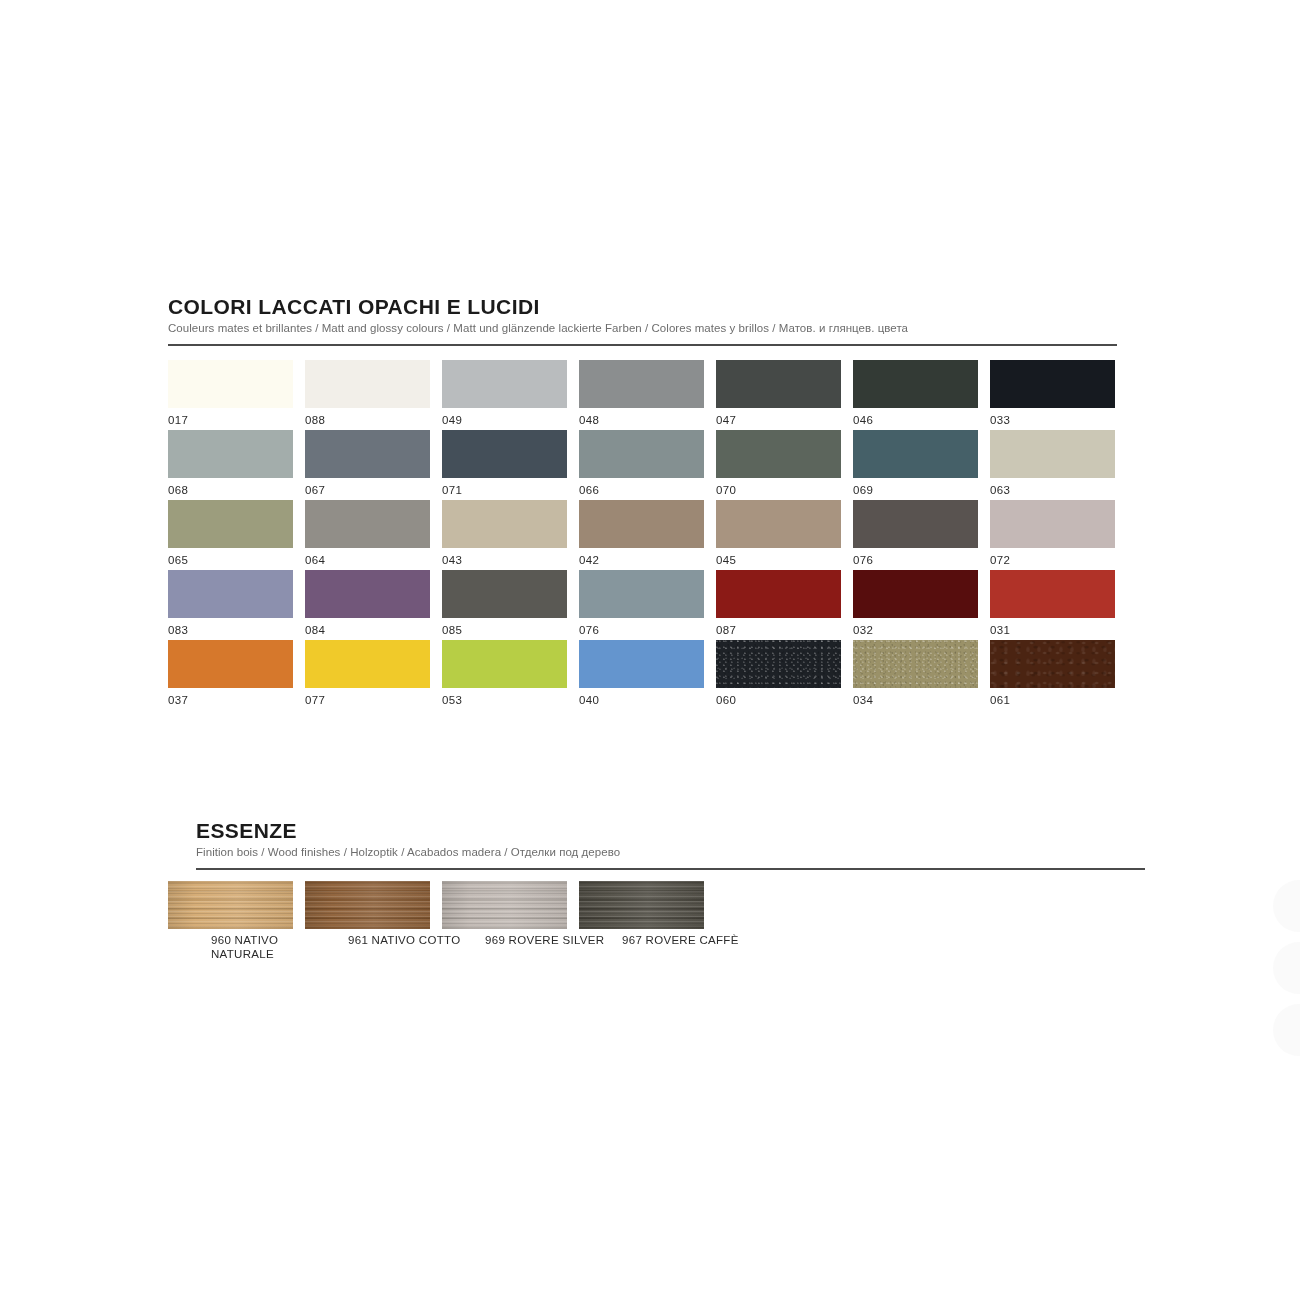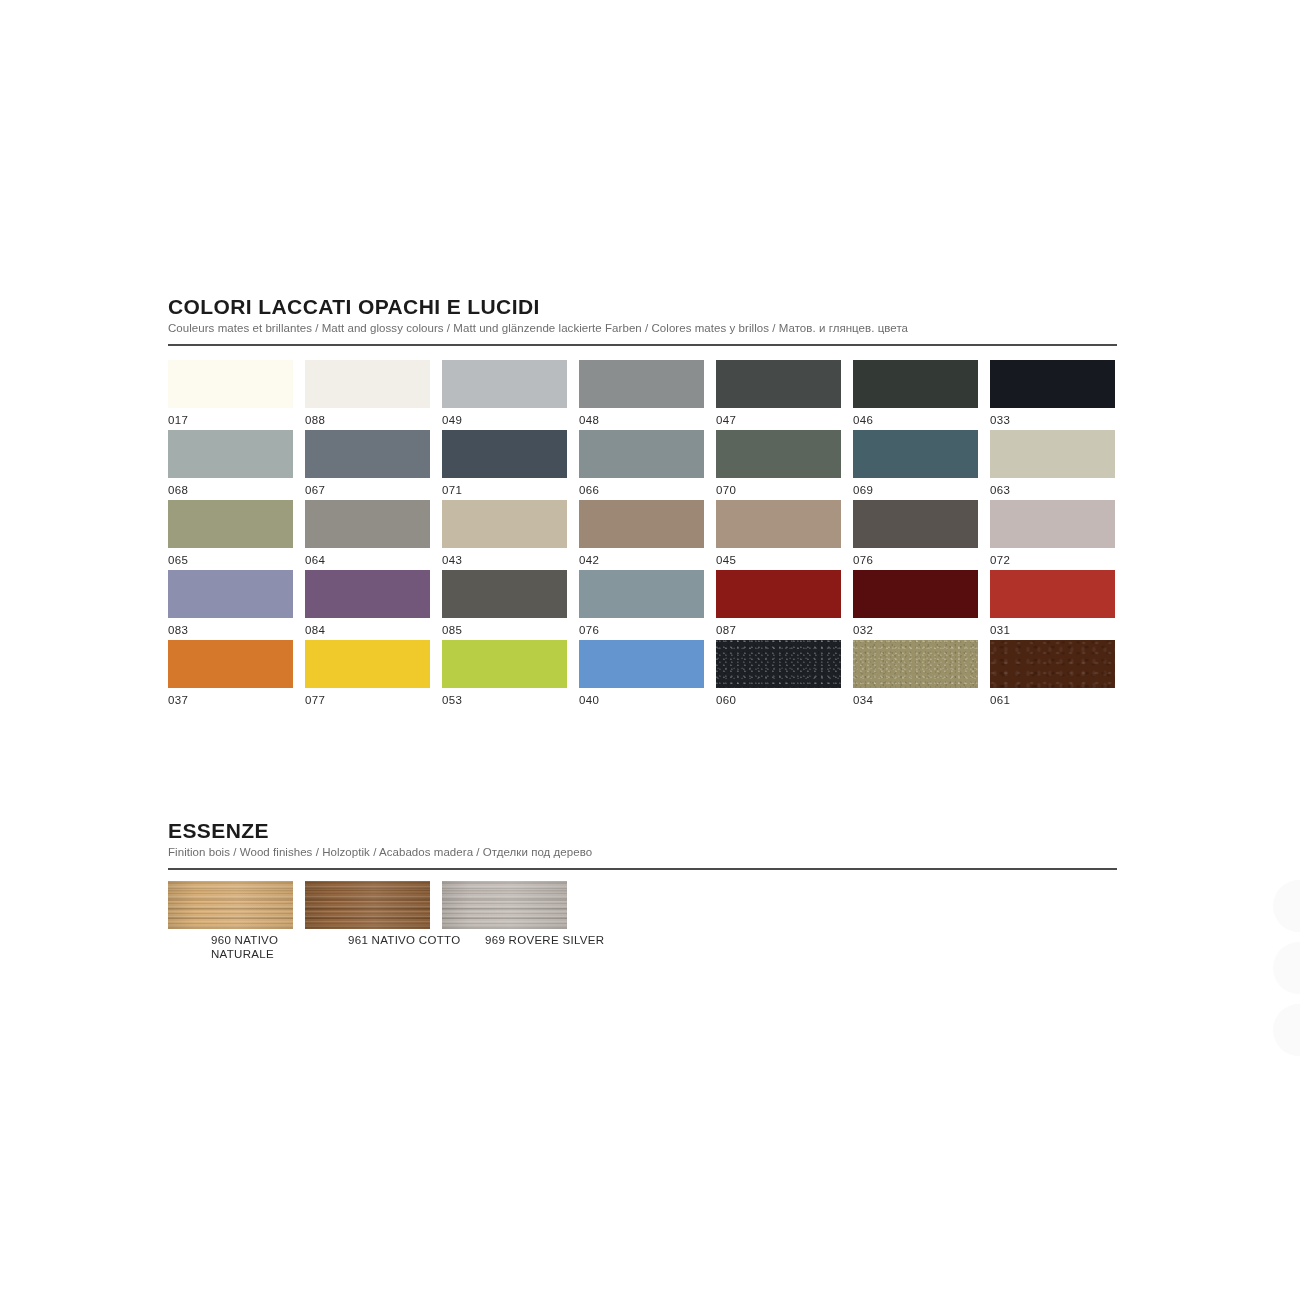--- a/index.html
+++ b/index.html
@@ -23,21 +23,21 @@
     height: 1300px;
   }
 
   
   .section {
     position: absolute;
     left: 168px;
     width: 950px;
   }
   #section-laccati { top: 296px; }
-  #section-essenze { top: 820px; }
+  #section-essenze { top: 820px; margin-left: 28px; }
 
   .section-title {
     font-size: 21px;
     font-weight: bold;
     color: #1b1b1b;
     letter-spacing: 0.4px;
     line-height: 1.0;
     margin: 0 0 5px 0;
     white-space: nowrap;
   }
@@ -348,19 +348,23 @@
         <div class="swatch-label">960 NATIVO NATURALE</div>
       </div>
       <div class="swatch-cell">
         <div class="swatch-chip chip-wood" style="background: rgb(139, 92, 51);"></div>
         <div class="swatch-label">961 NATIVO COTTO</div>
       </div>
       <div class="swatch-cell">
         <div class="swatch-chip chip-wood" style="background: rgb(191, 183, 177);"></div>
         <div class="swatch-label">969 ROVERE SILVER</div>
       </div>
+      <div class="swatch-cell">
+        <div class="swatch-chip chip-wood" style="background: rgb(76, 73, 64);"></div>
+        <div class="swatch-label">967 ROVERE CAFFÈ</div>
+      </div>
     </div>
 
   <div class="edge-arc" style="top:880px;"></div>
   <div class="edge-arc" style="top:942px;"></div>
   <div class="edge-arc" style="top:1004px;"></div>
 
 </div>
 
 </body></html>

